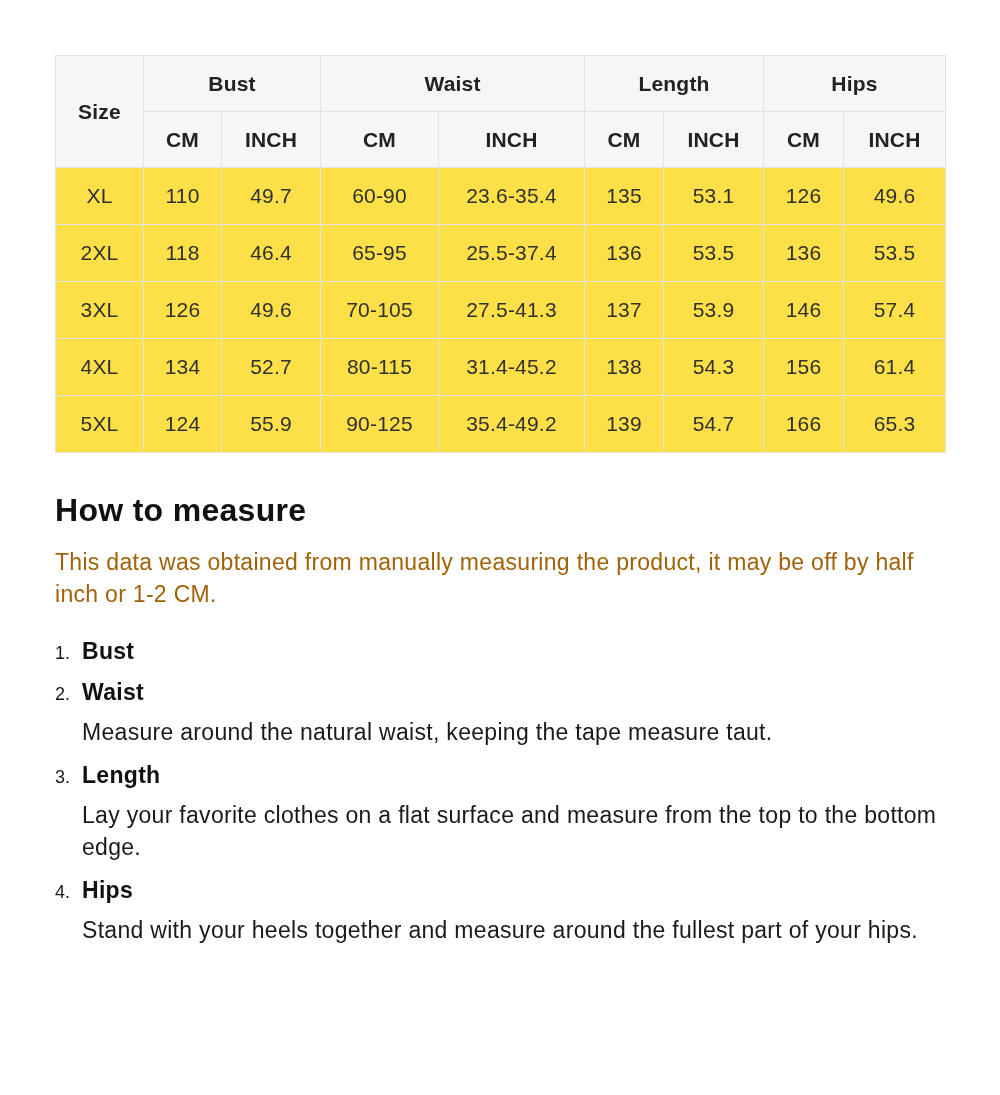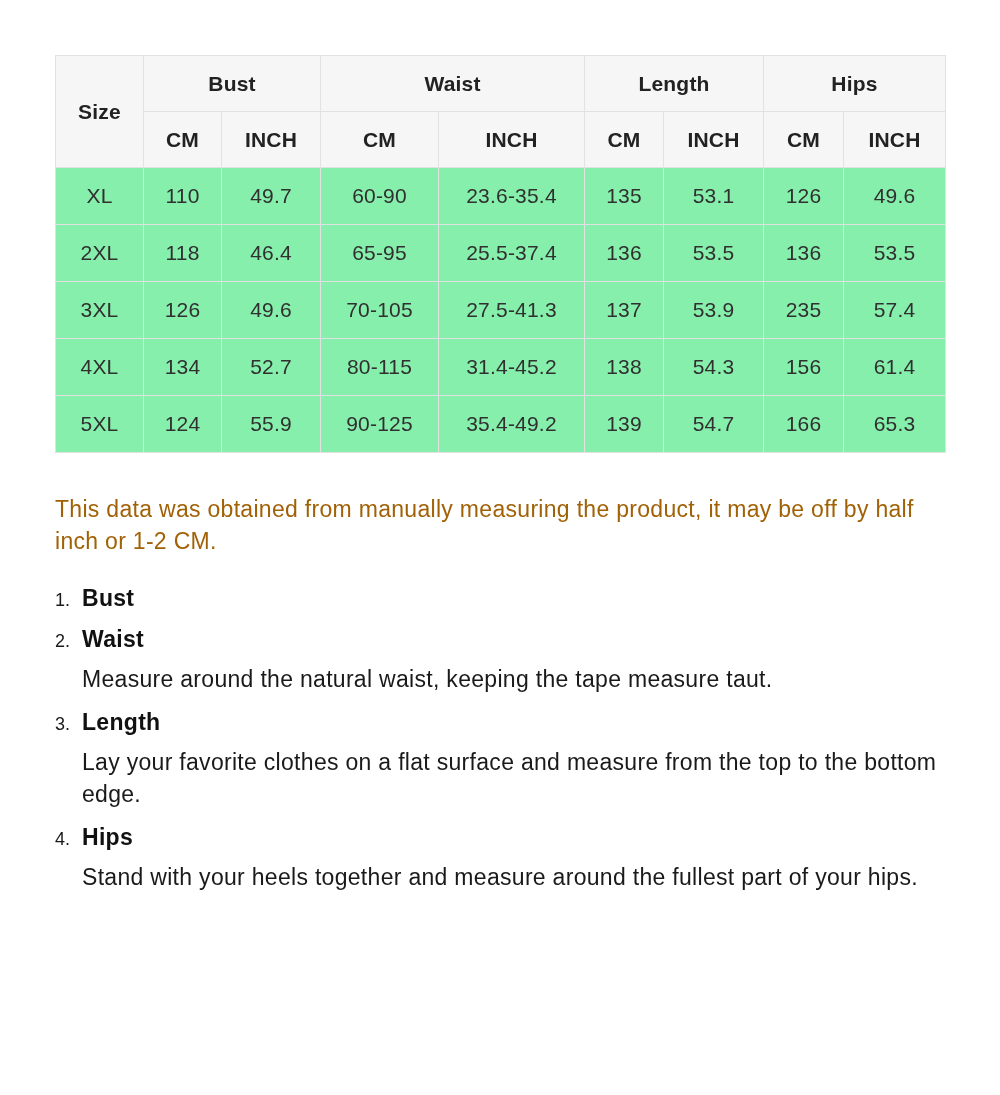--- a/index.html
+++ b/index.html
@@ -32,21 +32,21 @@
   }
   .size-chart thead th {
     background: #f6f6f6;
     font-weight: bold;
     color: #222222;
     font-size: 21px;
   }
   .size-chart thead tr { height: 56px; }
   .size-chart tbody tr { height: 57px; }
   .size-chart tbody td {
-    background: #86efac;
+    background: #fde047;
     font-weight: normal;
     color: #303030;
     font-size: 21px;
   }
 
   
   .howto-heading {
     font-size: 32px;
     font-weight: bold;
     color: #111111;
@@ -150,21 +150,21 @@
         <td>53.5</td>
       </tr>
       <tr>
         <td>3XL</td>
         <td>126</td>
         <td>49.6</td>
         <td>70-105</td>
         <td>27.5-41.3</td>
         <td>137</td>
         <td>53.9</td>
-        <td>235</td>
+        <td>146</td>
         <td>57.4</td>
       </tr>
       <tr>
         <td>4XL</td>
         <td>134</td>
         <td>52.7</td>
         <td>80-115</td>
         <td>31.4-45.2</td>
         <td>138</td>
         <td>54.3</td>
@@ -178,20 +178,21 @@
         <td>90-125</td>
         <td>35.4-49.2</td>
         <td>139</td>
         <td>54.7</td>
         <td>166</td>
         <td>65.3</td>
       </tr>
     </tbody>
   </table>
 
+  <h2 class="howto-heading">How to measure</h2>
 
   <p class="intro">This data was obtained from manually measuring the product, it may be off by half inch or 1-2 CM.</p>
 
   <div class="steps">
 
     <div class="step">
       <div class="step-head">
         <span class="step-num">1.</span>
         <span class="step-title">Bust</span>
       </div>

